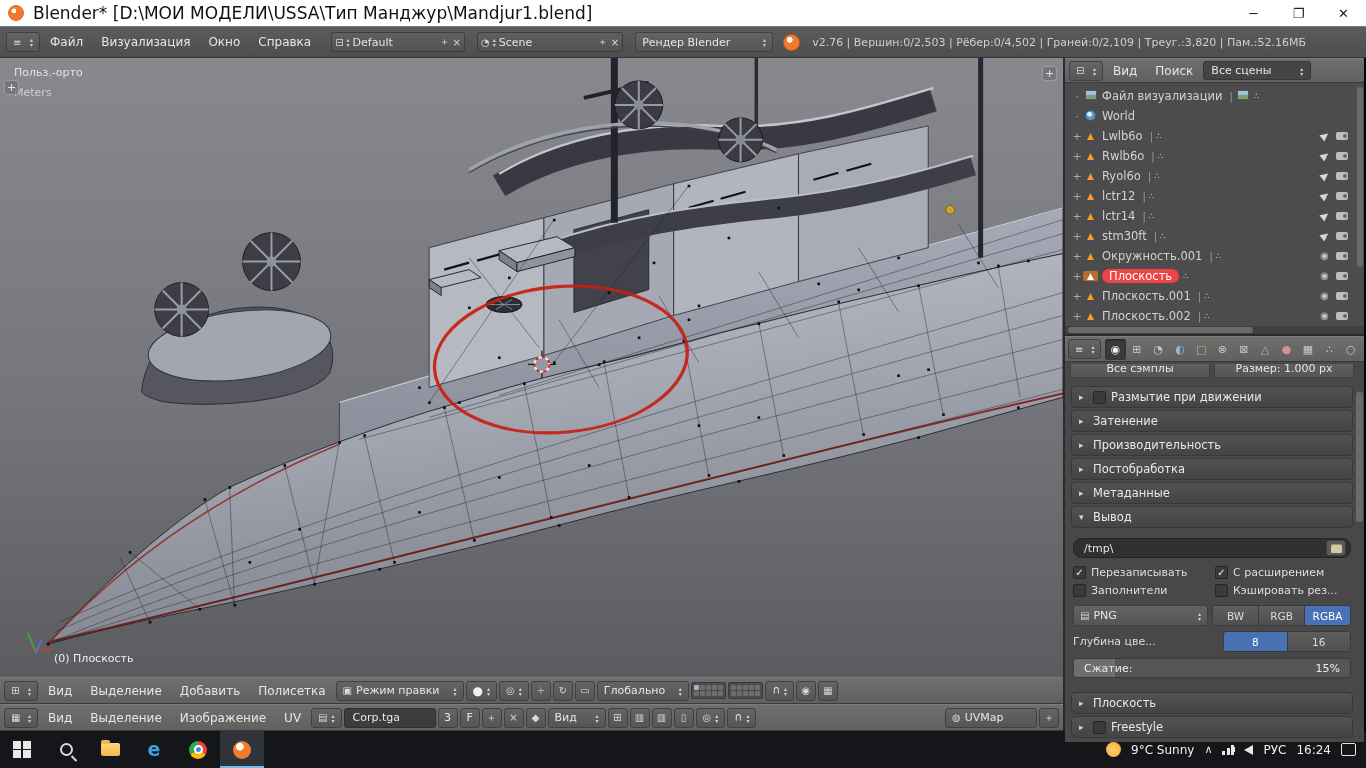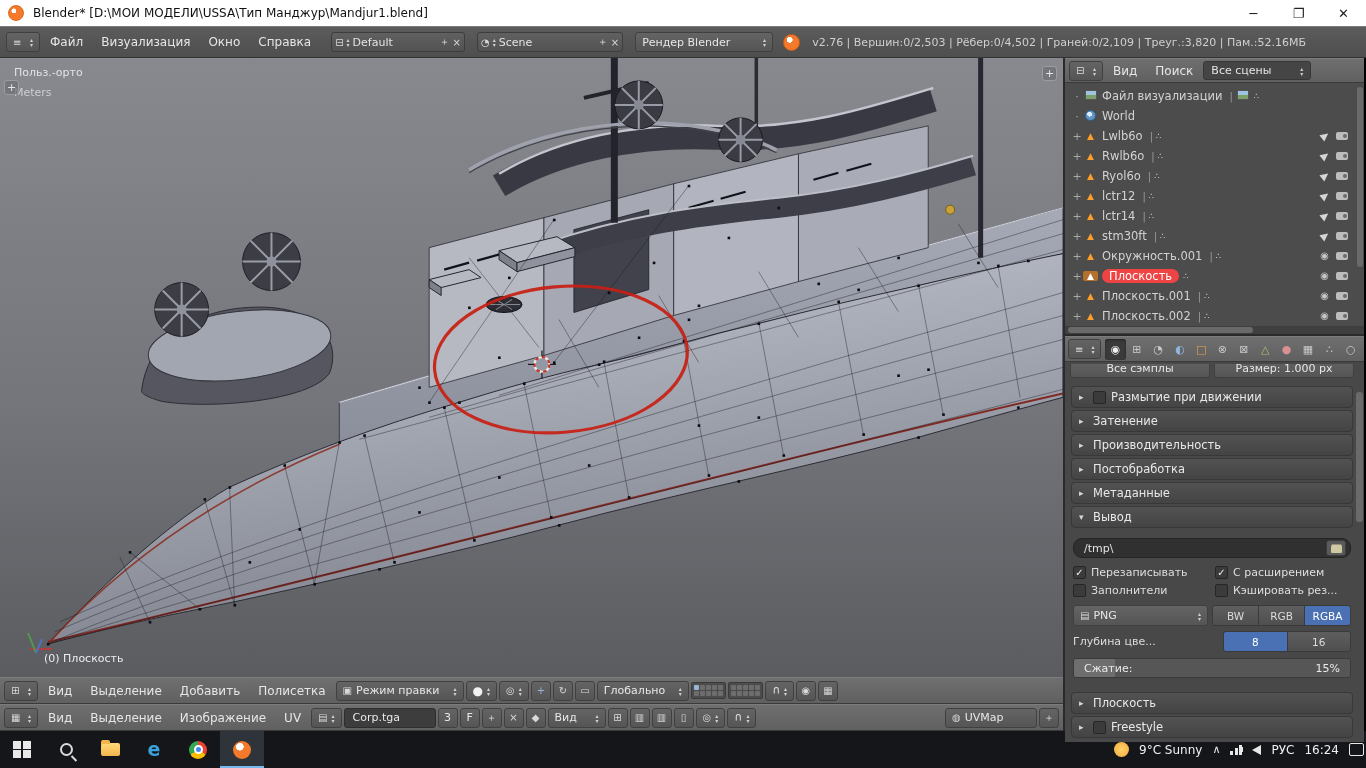--- a/index.html
+++ b/index.html
@@ -4,21 +4,21 @@
 <style>
   * { margin:0; padding:0; box-sizing:border-box; }
   html,body { width:1366px; height:768px; overflow:hidden; background:#000;
     font-family:"DejaVu Sans", sans-serif; }
   .app { width:1366px; height:768px; display:flex; flex-direction:column; }
 
   
   .titlebar { height:26px; background:#ffffff; display:flex; align-items:center; flex:0 0 26px; }
   .blender-logo-small { width:16px; height:16px; margin:0 9px 0 8px; border-radius:50%;
     background:radial-gradient(circle at 35% 35%, #fff 0 18%, #f5792a 20% 100%); border:1px solid #d96a20; }
-  .title-text { font-size:12px; color:#111; }
+  .title-text { font-size:17px; color:#111; }
   .win-controls { margin-left:auto; display:flex; height:100%; }
   .win-btn { width:45px; height:100%; display:flex; align-items:center; justify-content:center;
     font-size:13px; color:#222; }
 
   
   .bhdr { background:linear-gradient(#6f6f6f,#606060); border-top:1px solid #7c7c7c;
     border-bottom:1px solid #3a3a3a; display:flex; align-items:center; color:#e3e3e3; }
   .bmenu { font-size:12px; color:#e6e6e6; padding:0 8px; height:100%; display:flex; align-items:center; }
   .bbtn { background:linear-gradient(#646464,#555); border:1px solid #404040; border-radius:3px;
     height:20px; display:inline-flex; align-items:center; gap:4px; padding:0 6px; font-size:11px; color:#e6e6e6; }
@@ -37,21 +37,21 @@
   
   .main { height:673px; flex:0 0 673px; display:flex; }
   .leftcol { width:1065px; display:flex; flex-direction:column; border-right:2px solid #2a2a2a; }
   .rightcol { width:299px; display:flex; flex-direction:column; }
 
   
   .viewport { height:619px; flex:0 0 619px; position:relative; overflow:hidden;
     background:linear-gradient(180deg,#87898f 0%, #74767b 55%, #5a5c60 100%); }
   .vp-label { position:absolute; left:14px; top:8px; font-size:11px; color:#e2e3e5; }
   .vp-units { position:absolute; left:14px; top:28px; font-size:11px; color:#cdced1; }
-  .vp-object { position:absolute; left:44px; bottom:12px; font-size:11px; color:#eceded; }
+  .vp-object { position:absolute; left:54px; bottom:12px; font-size:11px; color:#eceded; }
   .vp-plus { position:absolute; width:15px; height:15px; background:rgba(110,112,118,.75);
     border:1px solid #9a9ca2; border-radius:3px; color:#e8e8e8; font-size:11px; line-height:13px; text-align:center; }
   .vp-plus.tl { left:4px; top:22px; } .vp-plus.tr { right:6px; top:8px; }
   .ship { position:absolute; inset:0; }
   .axis-gizmo { position:absolute; left:22px; bottom:18px; }
 
   
   .hdr3d, .hdruv { height:27px; flex:0 0 27px; padding:0 4px; gap:2px; }
   .etype { width:34px; justify-content:space-between; }
   .mode-dd { min-width:128px; }
@@ -144,21 +144,21 @@
   .folder-ico { width:19px; height:13px; background:linear-gradient(#ffd97a,#f2b64c); border-radius:2px; position:relative; }
   .folder-ico::before { content:""; position:absolute; left:0; top:-3px; width:9px; height:4px;
     background:#f2b64c; border-radius:2px 2px 0 0; }
   .edge-ico { font-size:19px; font-weight:bold; color:#3aa1dd; line-height:1; }
   .chrome-ico { width:18px; height:18px; border-radius:50%; position:relative;
     background:conic-gradient(#ea4335 0 33%, #fbbc05 33% 66%, #34a853 66% 100%); }
   .chrome-ico::after { content:""; position:absolute; inset:4.5px; background:#4286f5;
     border:2px solid #fff; border-radius:50%; }
   .blender-ico { width:18px; height:18px; border-radius:50%;
     background:radial-gradient(circle at 38% 32%, #fff 0 22%, #f5792a 24% 100%); }
-  .tray { margin-left:auto; display:flex; align-items:center; gap:10px; padding-right:2px; }
+  .tray { margin-left:auto; display:flex; align-items:center; gap:10px; padding-right:10px; }
   .sun-ico { width:15px; height:15px; border-radius:50%; background:radial-gradient(#ffd36b,#f2a93b); }
   .tray-txt { font-size:12px; color:#f0f0f0; white-space:nowrap; }
   .chev { font-size:11px; color:#e8e8e8; }
   .net-ico { display:flex; align-items:flex-end; gap:1.5px; }
   .net-ico i { width:3px; background:#e8e8e8; } .net-ico i:nth-child(1){height:4px} .net-ico i:nth-child(2){height:7px} .net-ico i:nth-child(3){height:10px}
   .vol-ico { width:0; height:0; border-right:9px solid #e8e8e8; border-top:5px solid transparent;
     border-bottom:5px solid transparent; position:relative; }
   .vol-ico::before { content:""; position:absolute; right:9px; top:-2.5px; width:4px; height:5px; background:#e8e8e8; }
   .notif-ico { width:15px; height:13px; border:1.5px solid #e8e8e8; border-radius:2px; }
 </style>

